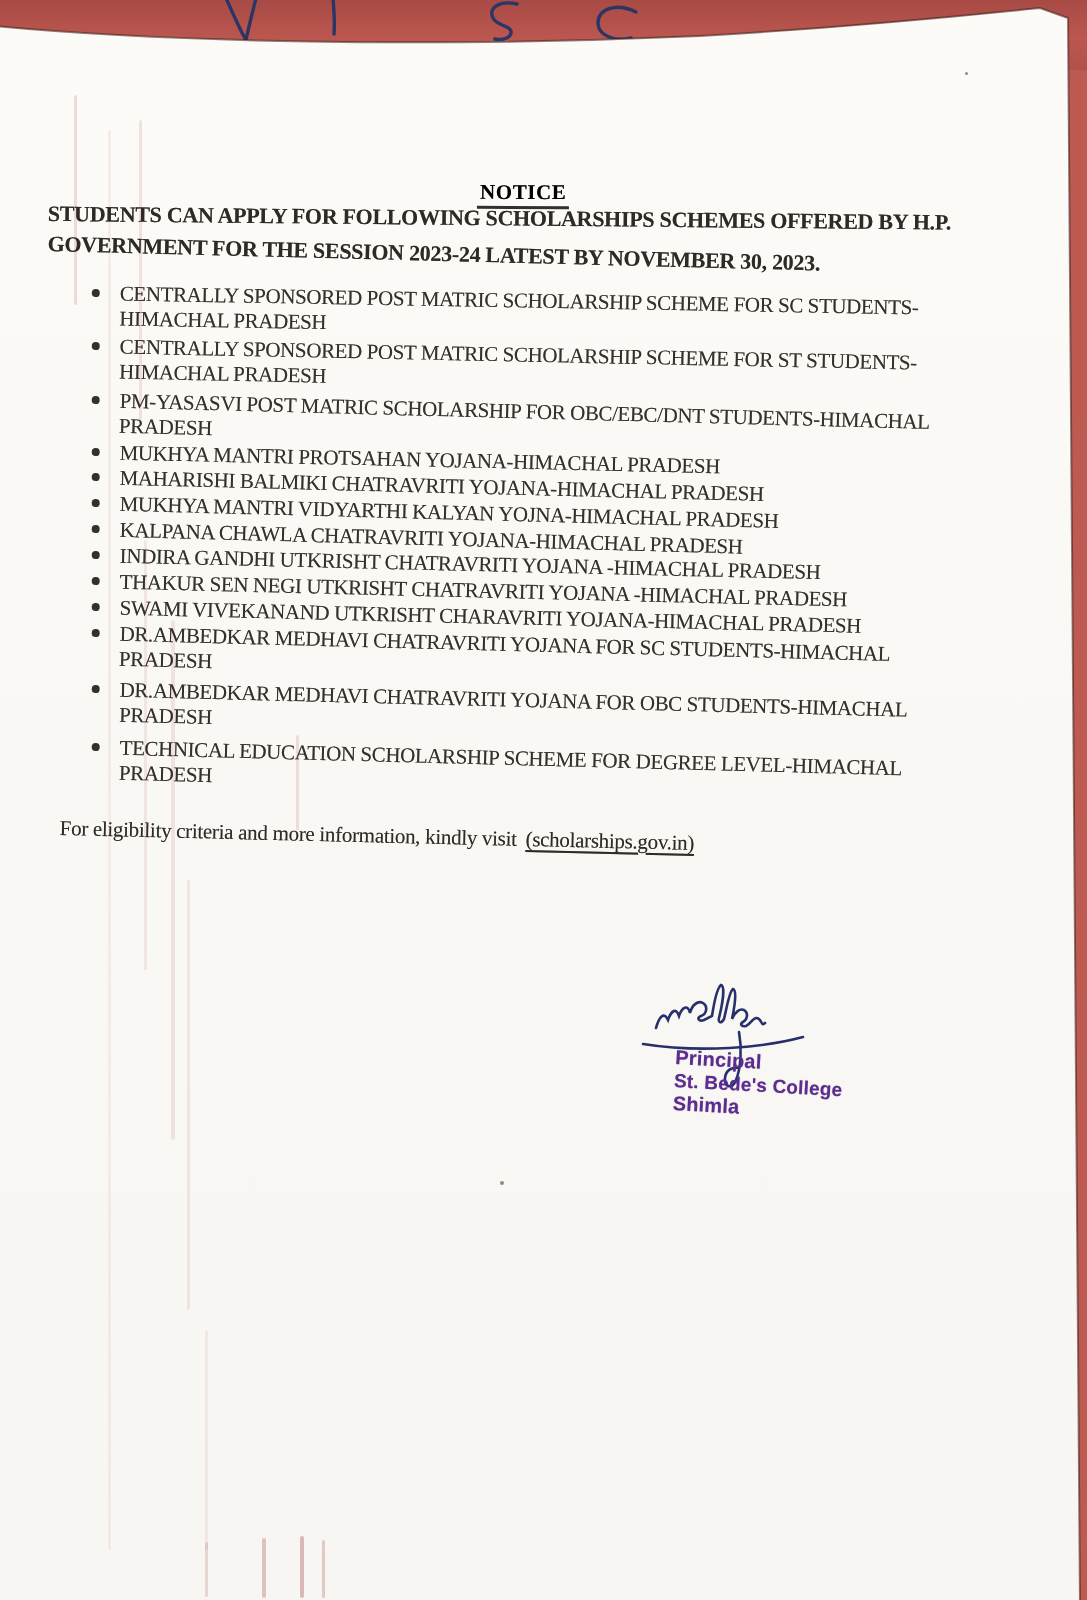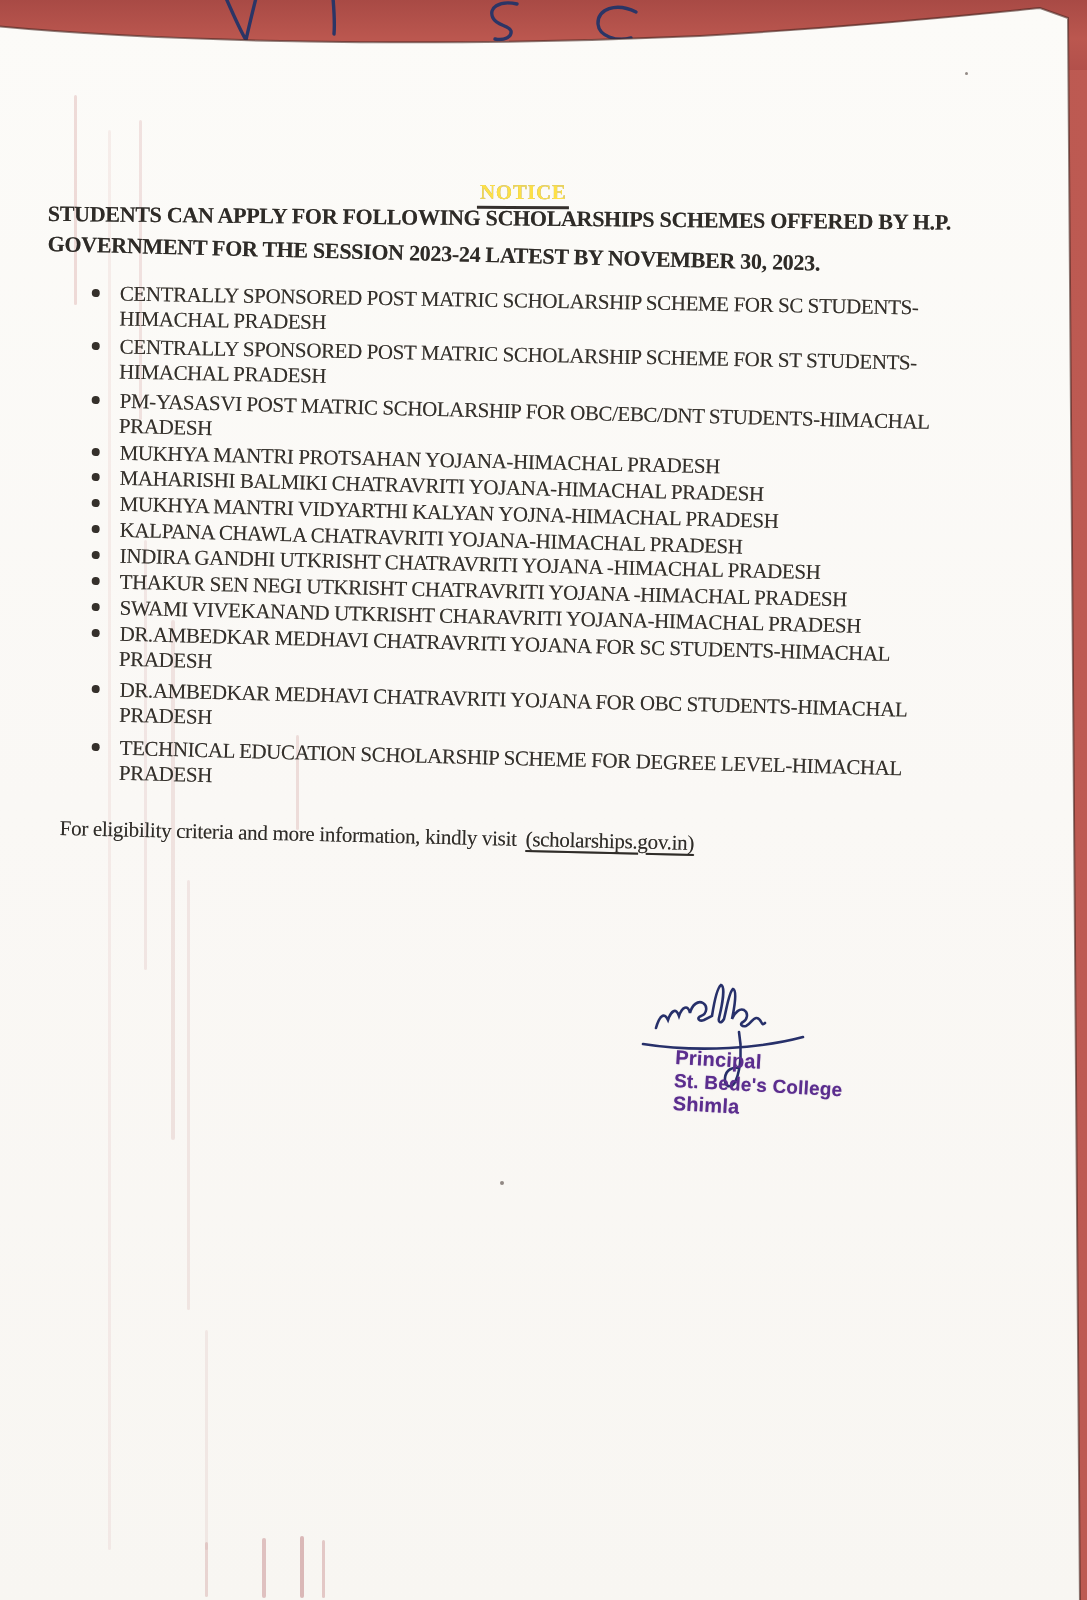--- a/index.html
+++ b/index.html
@@ -11,21 +11,21 @@
   svg.backdrop{position:absolute;left:0;top:0;z-index:0;}
   .content{position:absolute;left:0;top:0;width:1087px;height:1600px;z-index:2;}
 
   
   .streak{position:absolute;border-radius:3px;filter:blur(0.7px);z-index:1;}
   .speck{position:absolute;border-radius:50%;background:rgba(60,45,40,.55);z-index:1;}
 
   .notice-title-wrap{position:absolute;left:0;top:180px;width:1046px;text-align:center;}
   .notice-title{
     display:inline-block;font-size:21px;font-weight:bold;letter-spacing:.6px;
-    color:#fde047;border-bottom:3px solid #35302c;padding:0 3px 1px 3px;
+    color:#000000;border-bottom:3px solid #35302c;padding:0 3px 1px 3px;
     transform:rotate(.2deg);text-shadow:0 0 .5px rgba(43,41,38,.55);
   }
   .hline{
     position:absolute;left:48px;font-size:22px;font-weight:bold;letter-spacing:-.3px;
     color:#2e2b27;white-space:nowrap;transform-origin:left top;
     text-shadow:0 0 .5px rgba(46,43,39,.5);
   }
   .hline1{top:201px;transform:rotate(.55deg);}
   .hline2{top:231px;transform:rotate(1.45deg);}
 

